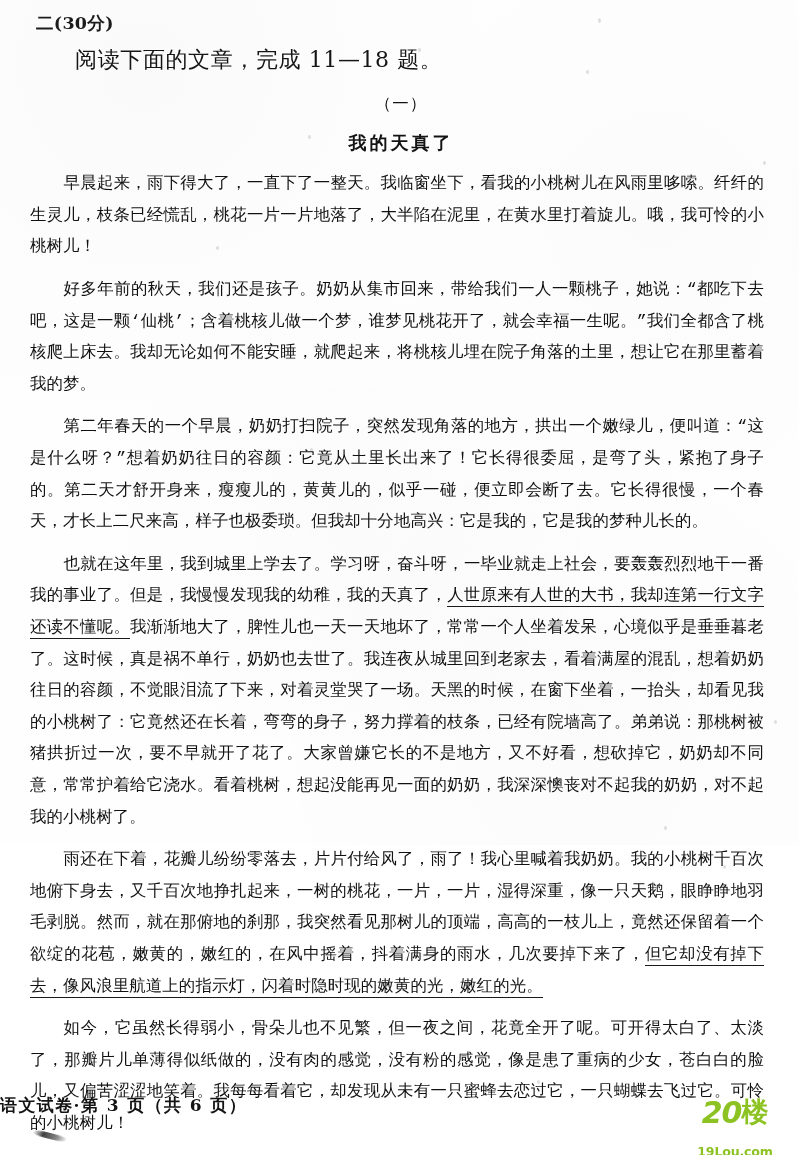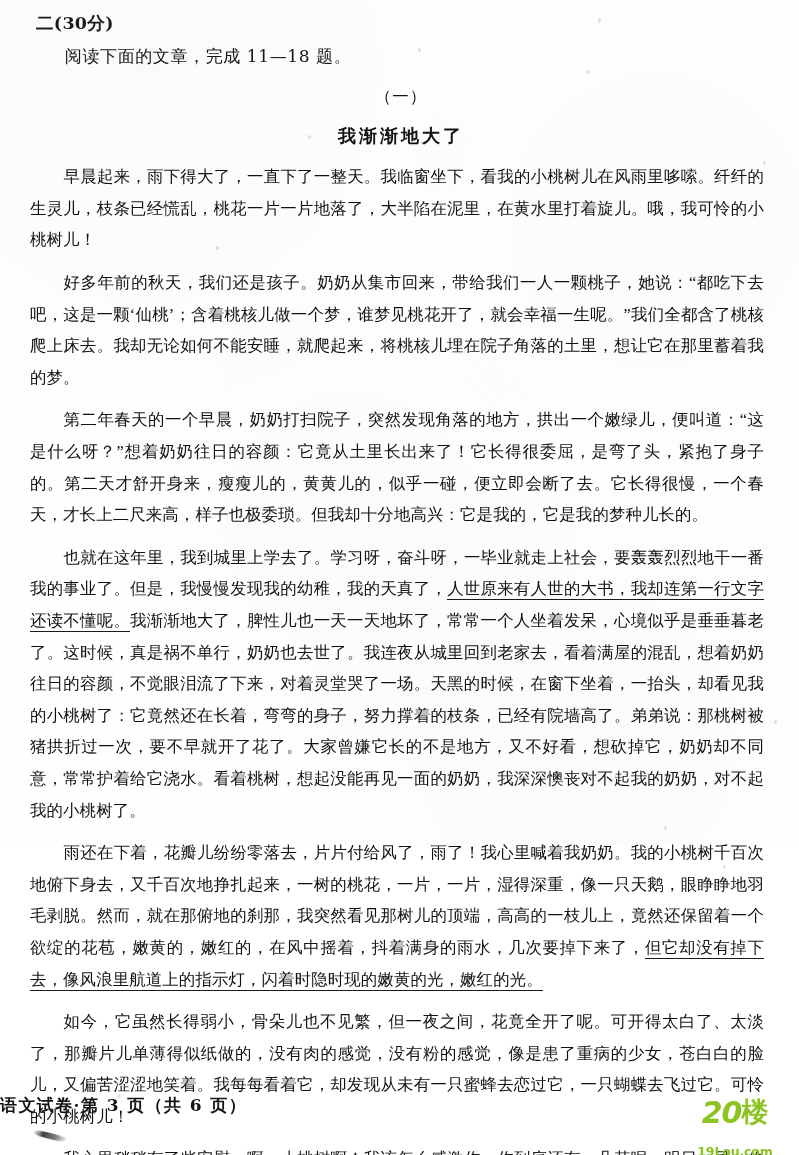--- a/index.html
+++ b/index.html
@@ -45,21 +45,21 @@
     line-height: 1.1;
     color: #1b1b1b;
     margin: 14px 0 0 6px;
     letter-spacing: 0.3px;
     font-weight: 600;
     font-family: "DejaVu Serif", "Liberation Serif", serif;
   }
 
   
   .instruction {
-    font-size: 17px;
+    font-size: 22px;
     color: #151515;
     margin: 12px 0 0 0;
     text-indent: 2.05em;
     letter-spacing: 0.6px;
     font-weight: 500;
   }
 
   
   .center-line {
     text-align: center;
@@ -83,21 +83,21 @@
     font-size: 16.4px;
     line-height: 31.6px;
     color: #111111;
     text-indent: 2.05em;
     margin: 11px 8px 0 0;
     text-align: justify;
     text-justify: inter-character;
     letter-spacing: 0.15px;
     word-break: break-all;
     font-weight: 500;
-    font-family: Liberation Serif, serif;
+    font-family: Liberation Mono, monospace;
   }
   .para:first-of-type { margin-top: 13px; }
 
   .underlined {
     border-bottom: 1.6px solid #1a1a1a;
     padding-bottom: 1px;
   }
 
   
   .footer {
@@ -184,21 +184,21 @@
   <span class="speck" style="left:537px; top:1080px; width:3px; height:4px;"></span>
 
   <div class="content">
 
     <div class="section-head">二(30分)</div>
 
     <div class="instruction">阅读下面的文章，完成 11—18 题。</div>
 
     <div class="center-line part-label">（一）</div>
 
-    <div class="center-line article-title">我渐渐地大了</div>
+    <div class="center-line article-title">我的天真了</div>
 
     <p class="para">早晨起来，雨下得大了，一直下了一整天。我临窗坐下，看我的小桃树儿在风雨里哆嗦。纤纤的生灵儿，枝条已经慌乱，桃花一片一片地落了，大半陷在泥里，在黄水里打着旋儿。哦，我可怜的小桃树儿！</p>
 
     <p class="para">好多年前的秋天，我们还是孩子。奶奶从集市回来，带给我们一人一颗桃子，她说：“都吃下去吧，这是一颗‘仙桃’；含着桃核儿做一个梦，谁梦见桃花开了，就会幸福一生呢。”我们全都含了桃核爬上床去。我却无论如何不能安睡，就爬起来，将桃核儿埋在院子角落的土里，想让它在那里蓄着我的梦。</p>
 
     <p class="para">第二年春天的一个早晨，奶奶打扫院子，突然发现角落的地方，拱出一个嫩绿儿，便叫道：“这是什么呀？”想着奶奶往日的容颜：它竟从土里长出来了！它长得很委屈，是弯了头，紧抱了身子的。第二天才舒开身来，瘦瘦儿的，黄黄儿的，似乎一碰，便立即会断了去。它长得很慢，一个春天，才长上二尺来高，样子也极委琐。但我却十分地高兴：它是我的，它是我的梦种儿长的。</p>
 
     <p class="para"><span>也就在这年里，我到城里上学去了。学习呀，奋斗呀，一毕业就走上社会，要轰轰烈烈地干一番我的事业了。但是，我慢慢发现我的幼稚，我的天真了，</span><span class="underlined">人世原来有人世的大书，我却连第一行文字还读不懂呢。</span><span>我渐渐地大了，脾性儿也一天一天地坏了，常常一个人坐着发呆，心境似乎是垂垂暮老了。这时候，真是祸不单行，奶奶也去世了。我连夜从城里回到老家去，看着满屋的混乱，想着奶奶往日的容颜，不觉眼泪流了下来，对着灵堂哭了一场。天黑的时候，在窗下坐着，一抬头，却看见我的小桃树了：它竟然还在长着，弯弯的身子，努力撑着的枝条，已经有院墙高了。弟弟说：那桃树被猪拱折过一次，要不早就开了花了。大家曾嫌它长的不是地方，又不好看，想砍掉它，奶奶却不同意，常常护着给它浇水。看着桃树，想起没能再见一面的奶奶，我深深懊丧对不起我的奶奶，对不起我的小桃树了。</span></p>
 
     <p class="para"><span>雨还在下着，花瓣儿纷纷零落去，片片付给风了，雨了！我心里喊着我奶奶。我的小桃树千百次地俯下身去，又千百次地挣扎起来，一树的桃花，一片，一片，湿得深重，像一只天鹅，眼睁睁地羽毛剥脱。然而，就在那俯地的刹那，我突然看见那树儿的顶端，高高的一枝儿上，竟然还保留着一个欲绽的花苞，嫩黄的，嫩红的，在风中摇着，抖着满身的雨水，几次要掉下来了，</span><span class="underlined">但它却没有掉下去，像风浪里航道上的指示灯，闪着时隐时现的嫩黄的光，嫩红的光。</span></p>

